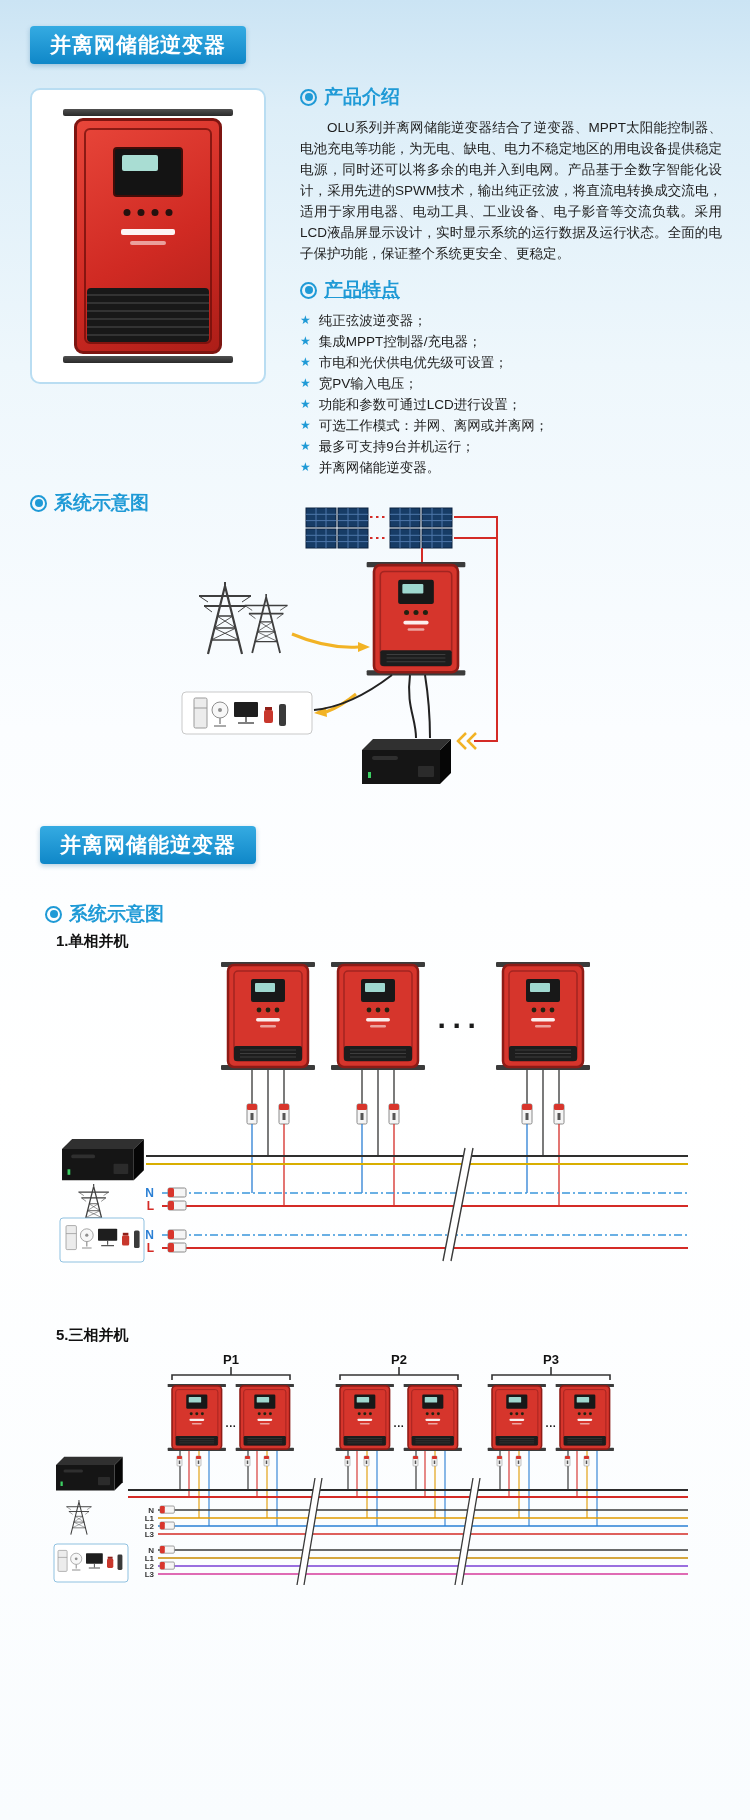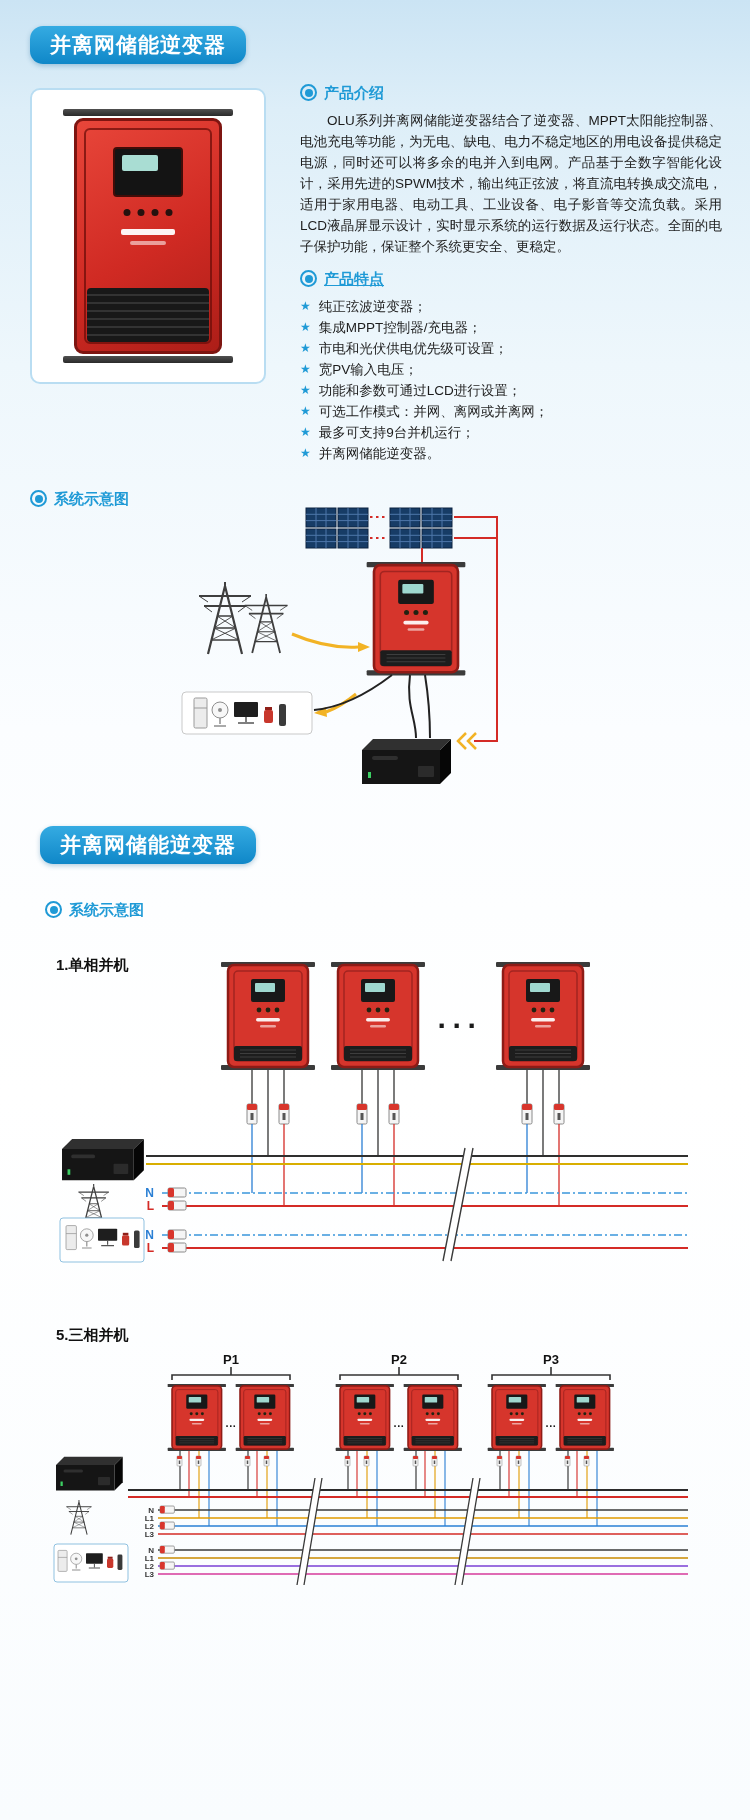--- a/index.html
+++ b/index.html
@@ -6,26 +6,26 @@
   .page{
     position:relative;width:750px;height:1820px;margin:0 auto;overflow:hidden;
     font-family:"Liberation Sans","DejaVu Sans",sans-serif;
     background:linear-gradient(180deg,#cbe4f4 0%,#ddeef8 6%,#eef7fc 20%,#fbfdff 40%,#ffffff 60%,#f9fcfe 100%);
   }
   
   .badge{
     position:absolute;display:inline-block;padding:5px 20px;
     background:linear-gradient(180deg,#35abe2,#0f87c8);
     color:#fff;font-size:21px;font-weight:bold;letter-spacing:1px;
-    border-radius:13px;box-shadow:0 2px 5px rgba(20,100,150,.3);
+    border-radius:4px;box-shadow:0 2px 5px rgba(20,100,150,.3);
   }
   .badge-top{left:30px;top:26px;}
   .badge-mid{left:40px;top:826px;}
   
-  .sec-head{display:flex;gap:7px;color:#1f9ad6;font-size:15px;font-weight:bold;}
+  .sec-head{display:flex;align-items:center;gap:7px;color:#1f9ad6;font-size:19px;font-weight:bold;}
   .sec-head.abs{position:absolute;margin-top:8px;}
   .ring{width:13px;height:13px;border:2px solid #1f9ad6;border-radius:50%;position:relative;flex:0 0 auto;}
   .ring::after{content:"";position:absolute;inset:2.5px;background:#1f9ad6;border-radius:50%;}
   
   .product-card{
     position:absolute;left:30px;top:88px;width:232px;height:292px;
     background:#fff;border:2px solid #b9ddf2;border-radius:10px;
     display:flex;align-items:center;justify-content:center;
   }
   .inv{width:148px;position:relative;}
@@ -240,21 +240,21 @@
     <use href="#g-batt" transform="translate(362,240)"></use>
   </svg>
 
   <div class="badge badge-mid">并离网储能逆变器</div>
 
   <div class="sec-head abs" style="left:45px;top:893px;">
     <span class="ring"></span>
     <span>系统示意图</span>
   </div>
 
-  <div class="sub-label" style="left:56px;top:956px;">1.单相并机</div>
+  <div class="sub-label" style="left:56px;top:932px;">1.单相并机</div>
 
   <svg class="diagram" style="top:956px;" width="750" height="335" viewBox="0 0 750 335">
 
     <use href="#g-inv" transform="translate(228,6)"></use>
     <use href="#g-inv" transform="translate(338,6)"></use>
     <use href="#g-inv" transform="translate(503,6)"></use>
     <text x="460" y="80" font-size="30" font-weight="bold" fill="#1a1a1a" letter-spacing="5" text-anchor="middle">···</text>
 
     <g>
       <path d="M252 114 V148 M284 114 V148" stroke="#444" stroke-width="1.4" fill="none"></path>

